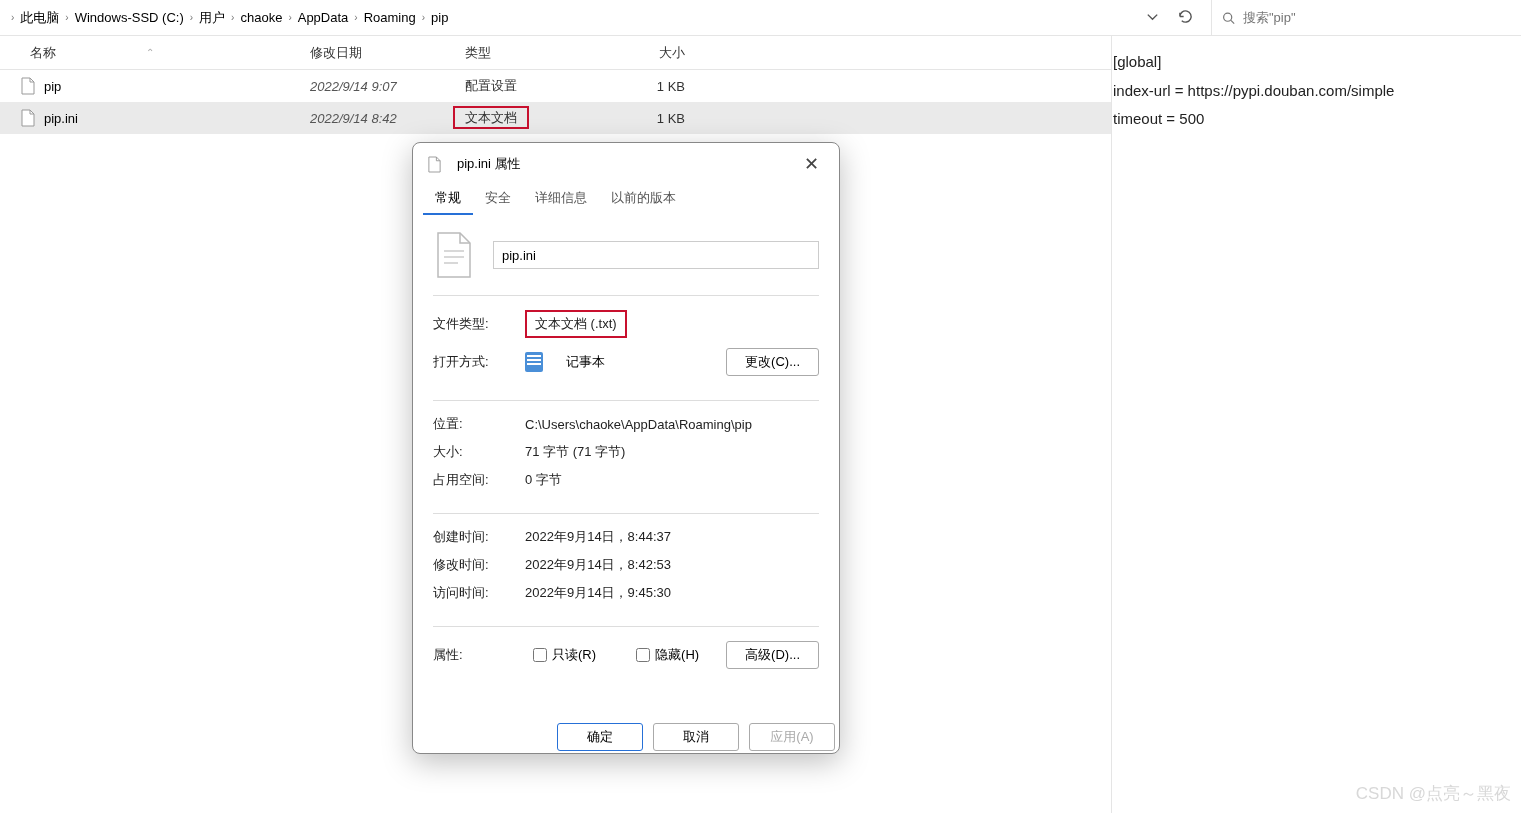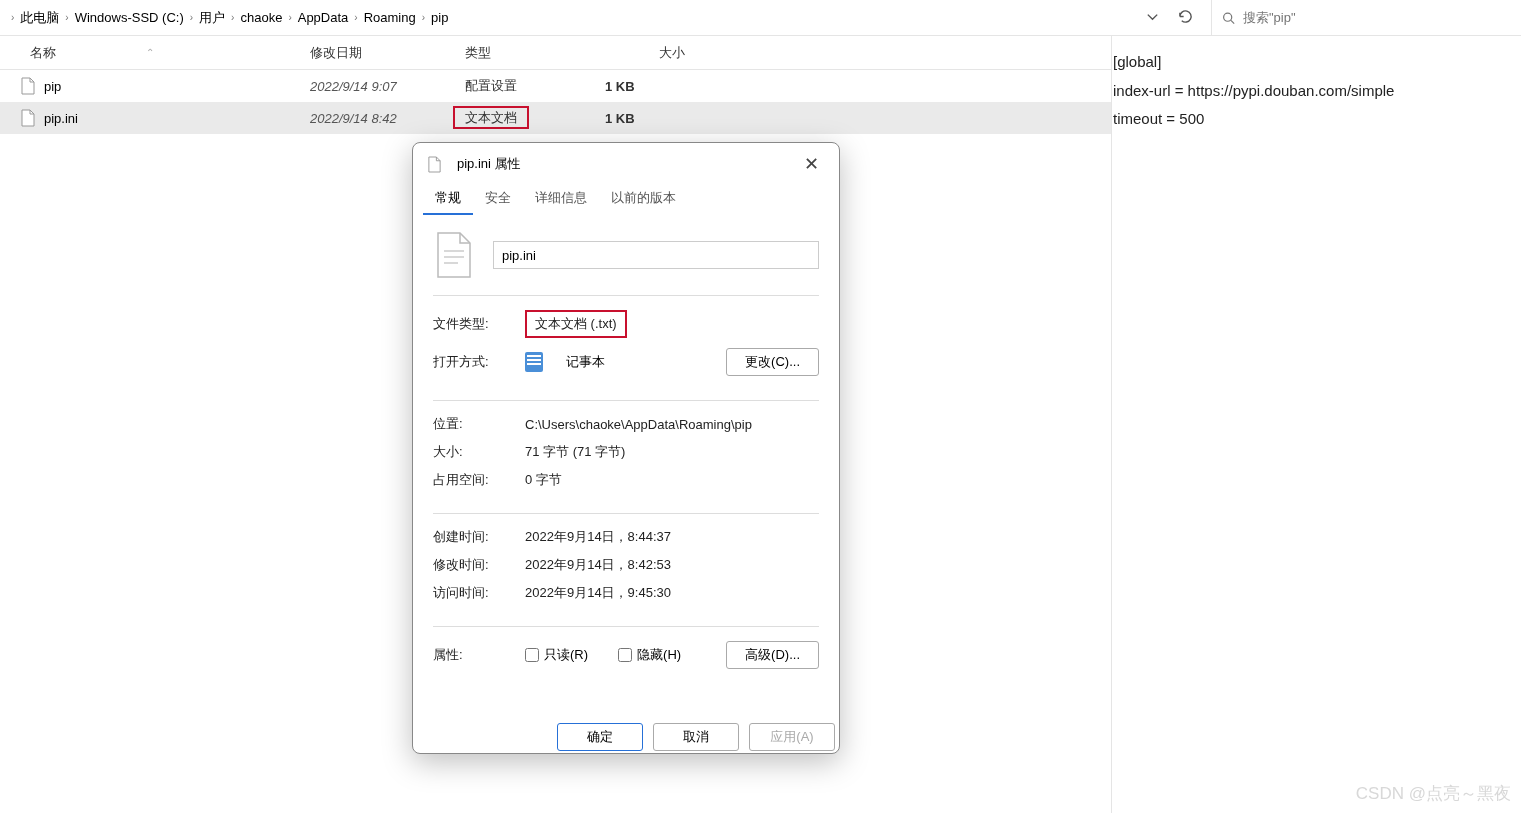--- a/index.html
+++ b/index.html
@@ -22,21 +22,21 @@
     .col-header { display: flex; align-items: center; height: 34px; border-bottom: 1px solid #e5e5e5; font-size: 13px; color: #333; }
     .col-name { width: 310px; padding-left: 30px; display: flex; align-items: center; }
     .col-date { width: 155px; }
     .col-type { width: 140px; }
     .col-size { width: 80px; text-align: right; }
     .sort-ind { margin-left: 90px; color: #aaa; font-size: 10px; }
     .file-row { display: flex; align-items: center; height: 32px; font-size: 13px; padding-left: 20px; }
     .file-row .fname { width: 290px; display: flex; align-items: center; gap: 8px; }
     .file-row .fdate { width: 155px; color: #555; font-style: italic; }
     .file-row .ftype { width: 140px; color: #333; }
-    .file-row .fsize { width: 80px; text-align: left; color: #333; font-weight: bold; }
+    .file-row .fsize { width: 80px; text-align: right; color: #333; }
     .file-row.selected { background: #eaeaea; }
     .red-box { border: 2px solid #c8102e; padding: 2px 10px; margin-left: -12px; }
     .file-icon { width: 16px; height: 18px; flex-shrink: 0; }
     
     
     .preview-panel { width: 410px; border-left: 1px solid #e5e5e5; padding: 12px 1px; font-size: 15px; line-height: 1.9; font-family: Consolas, monospace; color: #222; }
     
     
     .dialog { position: absolute; left: 412px; top: 142px; width: 428px; height: 612px; background: #fff; border: 1px solid #888; border-radius: 8px; box-shadow: 0 8px 30px rgba(0,0,0,0.25); display: flex; flex-direction: column; }
     .dialog-title { display: flex; align-items: center; padding: 10px 14px 6px 14px; gap: 15px; }
@@ -52,21 +52,21 @@
     .big-icon { width: 42px; height: 48px; }
     .name-input { flex: 1; height: 28px; border: 1px solid #ccc; padding: 0 8px; font-size: 13px; }
     .prop-row { display: flex; align-items: center; font-size: 13px; margin: 10px 0; }
     .prop-label { width: 92px; color: #222; }
     .prop-value { flex: 1; color: #222; }
     .red-val { border: 2px solid #c8102e; padding: 3px 8px; display: inline-block; }
     .change-btn, .adv-btn { border: 1px solid #aaa; background: #fff; padding: 4px 18px; font-size: 13px; border-radius: 3px; }
     .open-with { display: flex; align-items: center; gap: 23px; flex: 1; }
     .notepad-icon { width: 18px; height: 20px; background: #4a8fd8; border-radius: 2px; display: inline-block; position: relative; }
     .notepad-icon::after { content:''; position:absolute; top:3px; left:2px; right:2px; height:2px; background:#fff; box-shadow: 0 4px 0 #fff, 0 8px 0 #fff; }
-    .attr-row { display: flex; align-items: center; gap: 30px; }
+    .attr-row { display: flex; align-items: center; gap: 40px; margin-left: 8px; }
     .chk { display: flex; align-items: center; gap: 5px; font-size: 13px; }
     .chk input { width: 14px; height: 14px; }
     .dialog-buttons { display: flex; justify-content: flex-end; gap: 10px; padding: 12px 4px 16px; }
     .dlg-btn { width: 86px; height: 28px; border: 1px solid #aaa; background: #fff; font-size: 13px; border-radius: 3px; }
     .dlg-btn.primary { border: 1.5px solid #2670d7; }
     .dlg-btn.disabled { color: #aaa; }
     
     .watermark { position: absolute; right: 10px; bottom: 8px; font-size: 17px; color: #d8d8d8; font-family: sans-serif; }
     
     .doc-icon { fill: #fff; stroke: #999; stroke-width: 1; }

